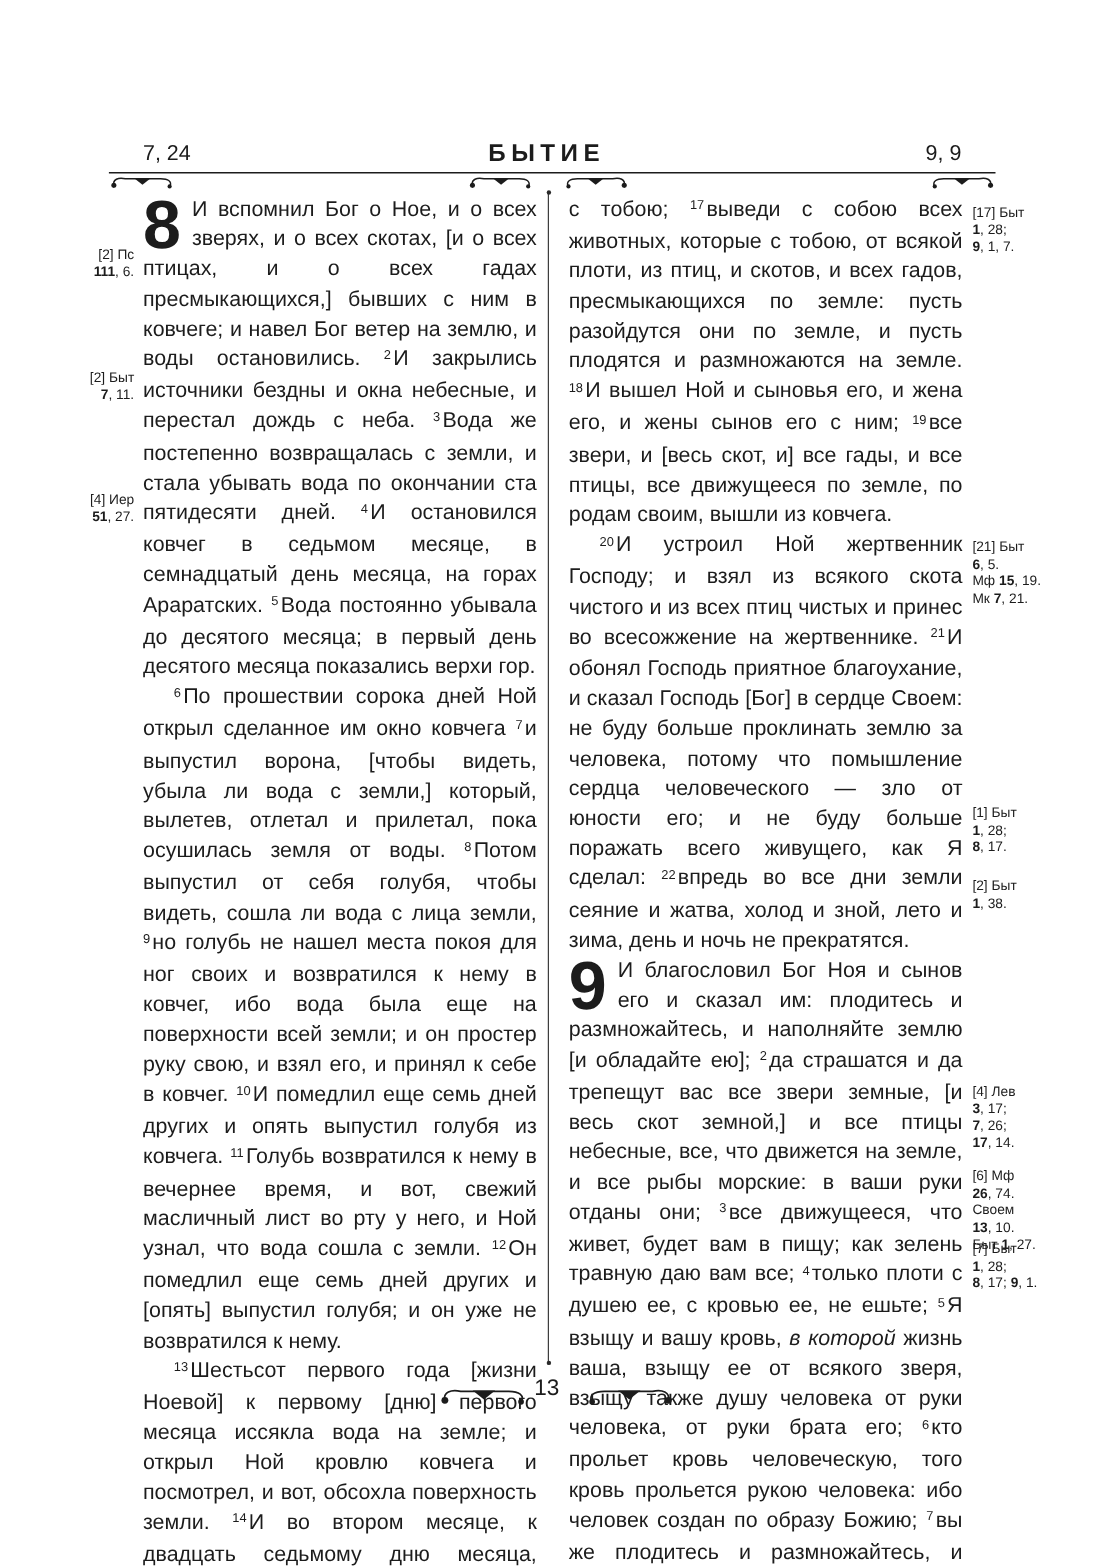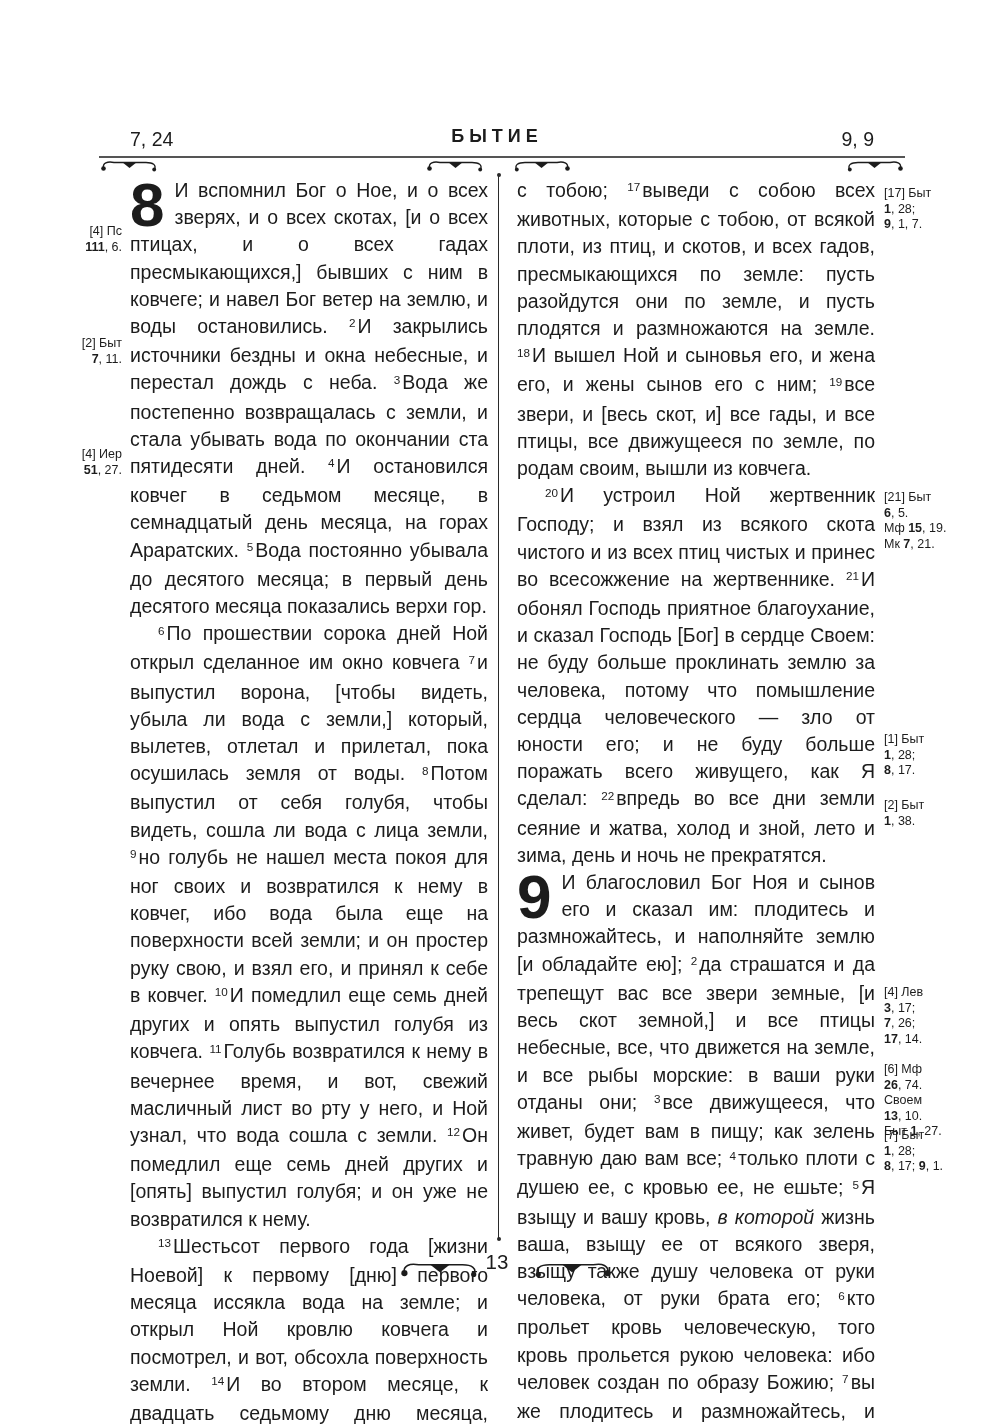--- a/index.html
+++ b/index.html
@@ -7,21 +7,21 @@
     position:relative;width:1000px;height:1424px;background:#ffffff;
     font-family:Liberation Sans, sans-serif;color:#1c1c1c;
     overflow:hidden;
   }
   
   .hdr-ref{position:absolute;top:128px;font-size:19.5px;}
   .hdr-ref.left{left:130px;}
   .hdr-ref.right{right:126px;}
   .hdr-title{
     position:absolute;top:126px;left:0;right:6px;text-align:center;
-    font-size:18px;font-weight:700;letter-spacing:5px;
+    font-size:22px;font-weight:700;letter-spacing:5px;
   }
   .rule-svg{position:absolute;left:97px;top:150px;}
   
   .divider{position:absolute;left:498px;top:176px;width:1px;height:1062px;background:#2a2a2a;}
   .divider::before,.divider::after{
     content:"";position:absolute;left:-1.5px;width:4px;height:4px;border-radius:50%;background:#2a2a2a;
   }
   .divider::before{top:-3px;}
   .divider::after{bottom:-3px;}
   
@@ -71,21 +71,21 @@
     <path d="M2,7 L808,7" stroke="#1c1c1c" stroke-width="1.5"></path>
     <use href="#orn" x="0" y="0" transform="translate(4,10)"></use>
     <use href="#orn" transform="translate(330,10)"></use>
     <use href="#orn" transform="translate(473,10) scale(-1,1)"></use>
     <use href="#orn" transform="translate(806,10) scale(-1,1)"></use>
   </svg>
 
   <div class="divider"></div>
 
   <div class="note lm" style="top:224px">
-      <div><span>[4] Пс</span></div>
+      <div><span>[2] Пс</span></div>
       <div><span class="bd">111</span><span>, 6.</span></div>
     </div>
   <div class="note lm" style="top:336px">
       <div><span>[2] Быт</span></div>
       <div><span class="bd">7</span><span>, 11.</span></div>
     </div>
   <div class="note lm" style="top:447px">
       <div><span>[4] Иер</span></div>
       <div><span class="bd">51</span><span>, 27.</span></div>
     </div>

